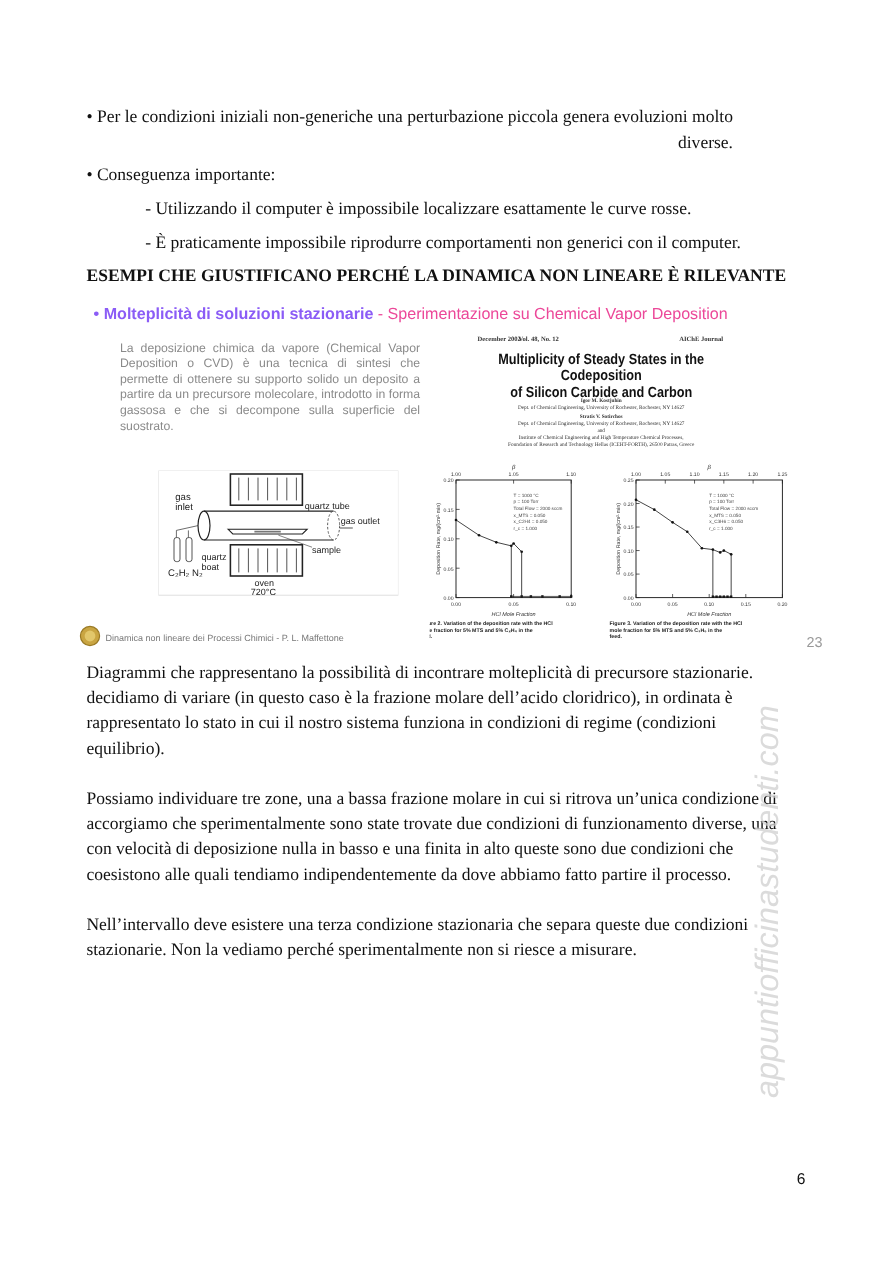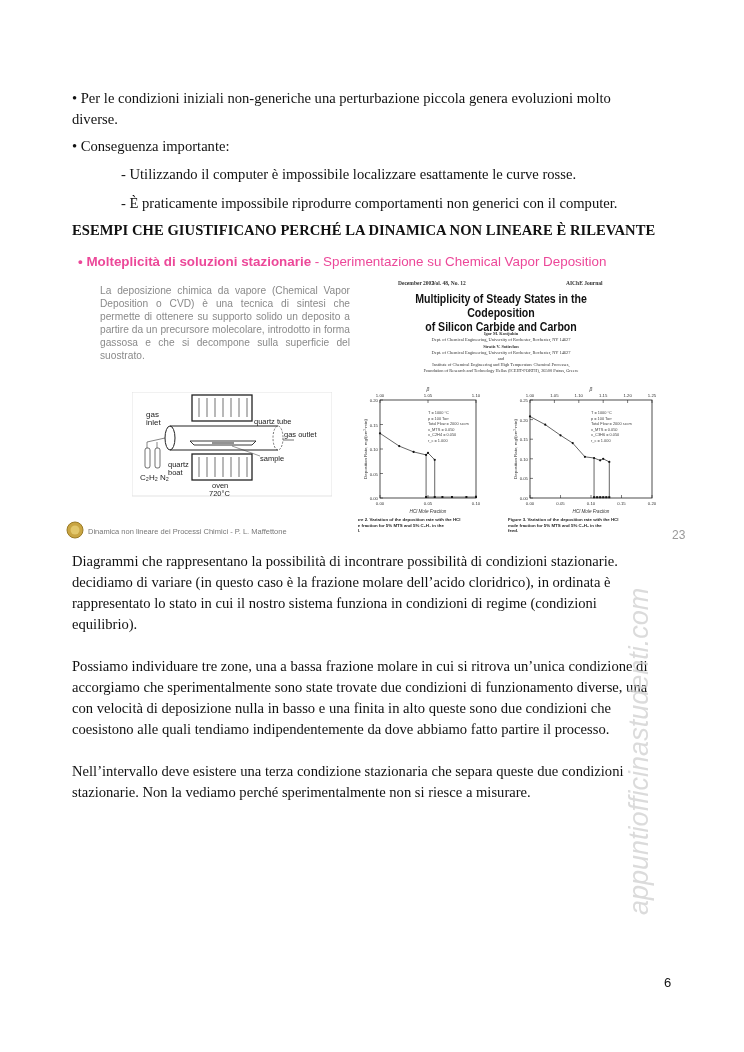--- a/index.html
+++ b/index.html
@@ -1,25 +1,25 @@
 <!DOCTYPE html>
 <html><head>
 <meta charset="utf-8">
 <style>
   html, body { margin:0; padding:0; background:#ffffff; }
   body { width:744px; height:1052px; position:relative; overflow:hidden;
          font-family:"Liberation Serif", serif; color:#111; }
   .abs { position:absolute; }
   .body-text { font-size:14.6px; line-height:21px; }
-  .bullet { left:72px; }
+  .bullet { left:72px;text-align:right; }
   .sub { left:121px; }
   .heading { left:72px; top:222px; font-weight:bold; font-size:14.6px; letter-spacing:0.05px; }
   .slide { left:66px; top:250px; width:622px; height:292px; }
   .slide-title { left:78px; top:254px; font-family:"Liberation Sans", sans-serif; font-size:13.4px; }
-  .slide-title .b { color:#ec4899; font-weight:bold; }
+  .slide-title .b { color:#8b5cf6; font-weight:bold; }
   .slide-title .r { color:#ec4899; }
   .cvd-text { left:100px; top:284px; width:250px; font-family:"Liberation Sans", sans-serif;
               font-size:10.2px; line-height:13px; color:#8a8a8a; text-align:justify; }
   .journal { font-family:"Liberation Serif", serif; color:#333; }
   .para { left:72px; width:600px; font-size:14.6px; line-height:21px; }
   .watermark { left:606px; top:530px; width:60px; height:390px; }
   .footer-text { font-family:"Liberation Sans", sans-serif; font-size:7.5px; color:#777; }
   .pageno { left:664px; top:975px; font-family:"Liberation Sans", sans-serif; font-size:13px; }
   svg text { font-family:"Liberation Sans", sans-serif; }
 </style>
@@ -232,21 +232,21 @@
   </svg>
 
 <svg class="abs" style="left:66px; top:520px;" width="18" height="20">
   <circle cx="9" cy="10" r="8" fill="#c9a542" stroke="#9a7a25" stroke-width="1"></circle>
   <circle cx="9" cy="10" r="4.5" fill="#e2c76b"></circle>
 </svg>
 <div class="abs footer-text" style="left:88px; top:527px;">Dinamica non lineare dei Processi Chimici - P. L. Maffettone</div>
 <div class="abs footer-text" style="left:672px; top:528px; font-size:12px; color:#999;">23</div>
 
 <div class="abs para" style="top:551px;">
-  <div>Diagrammi che rappresentano la possibilità di incontrare possibilità di condizioni stazionarie.</div>
+  <div>Diagrammi che rappresentano la possibilità di incontrare molteplicità di precursore stazionarie.</div>
   <div>decidiamo di variare (in questo caso è la frazione molare dell’acido cloridrico), in ordinata è</div>
   <div>rappresentato lo stato in cui il nostro sistema funziona in condizioni di regime (condizioni</div>
   <div>equilibrio).</div>
 </div>
 <div class="abs para" style="top:656px;">
   <div>Possiamo individuare tre zone, una a bassa frazione molare in cui si ritrova un’unica condizione di</div>
   <div>accorgiamo che sperimentalmente sono state trovate due condizioni di funzionamento diverse, una</div>
   <div>con velocità di deposizione nulla in basso e una finita in alto queste sono due condizioni che</div>
   <div>coesistono alle quali tendiamo indipendentemente da dove abbiamo fatto partire il processo.</div>
 </div>

